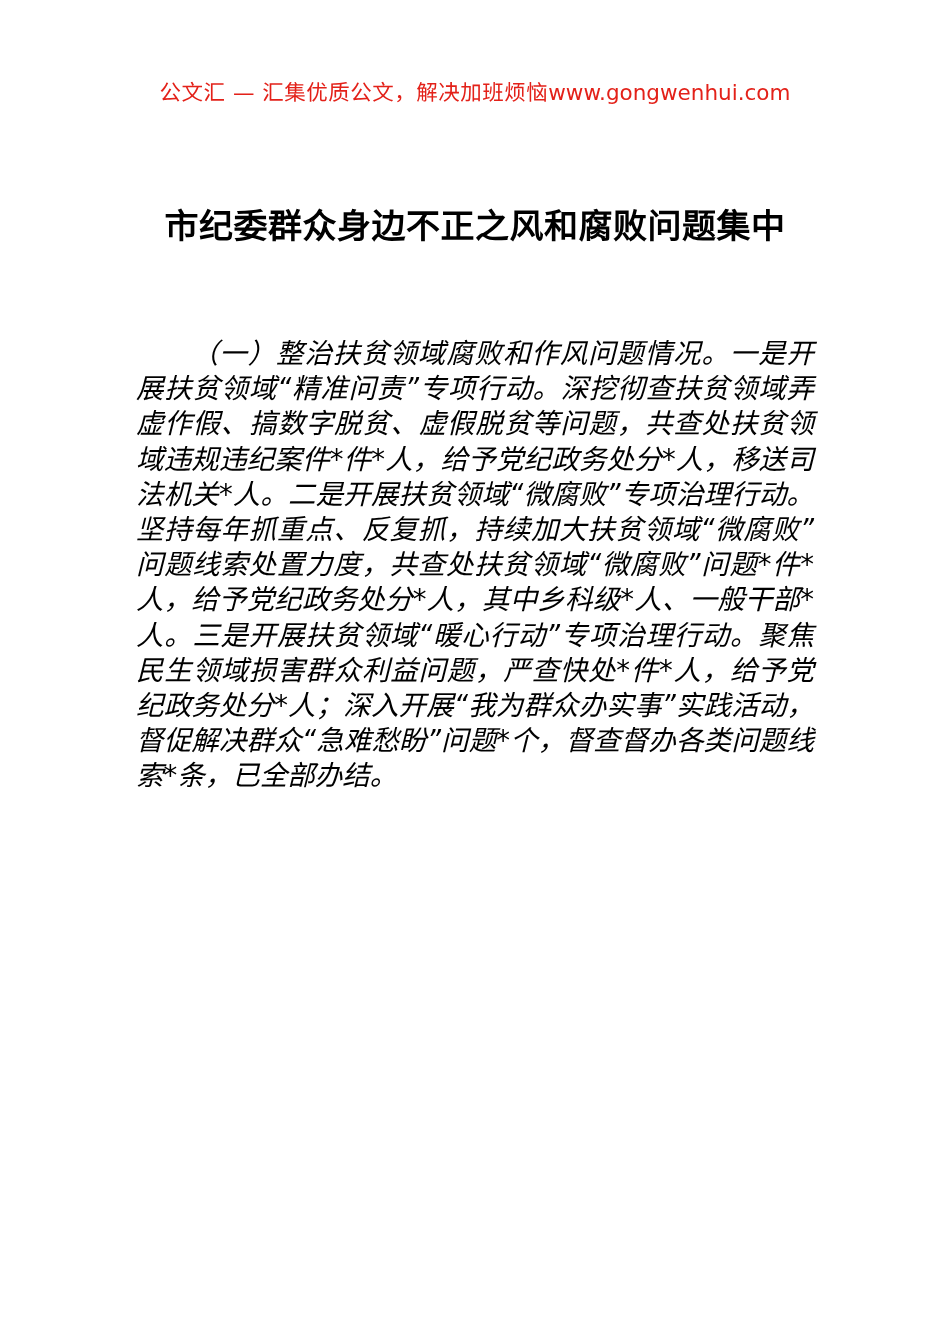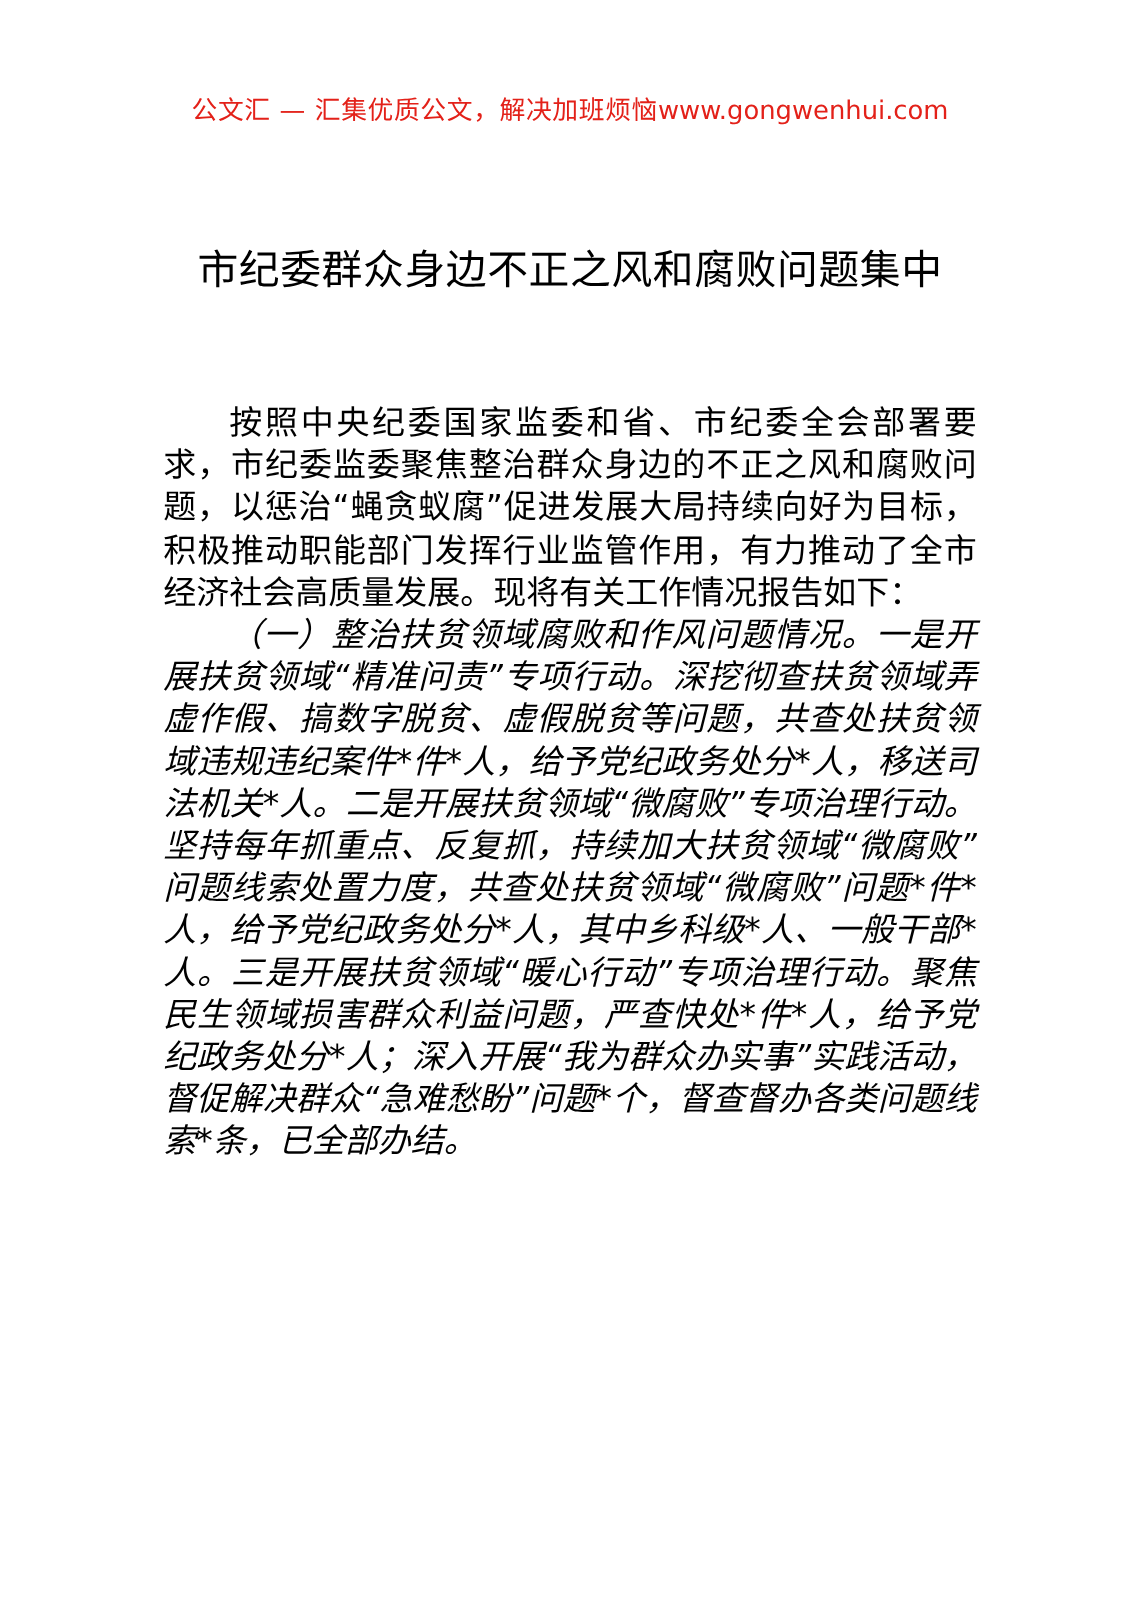--- a/index.html
+++ b/index.html
@@ -45,21 +45,21 @@
   }
 
   
   .doc-title {
     position: absolute;
     top: 172px;
     left: 110px;
     width: 730px;
     text-align: center;
     font-size: 34px;
-    font-weight: normal;
+    font-weight: bold;
     line-height: 62px;
     color: #000000;
     letter-spacing: 0.5px;
   }
   .doc-title .t-line { display: block; }
 
   
   .doc-body {
     position: absolute;
     top: 336px;
@@ -87,17 +87,16 @@
 
   <div class="site-banner">
     <span class="bn-cn">公文汇 — 汇集优质公文，解决加班烦恼</span><span class="bn-url">www.gongwenhui.com</span>
   </div>
 
   <h1 class="doc-title">
     <span class="t-line">市纪委群众身边不正之风和腐败问题集中</span>
   </h1>
 
   <div class="doc-body">
-    <p>按照中央纪委国家监委和省、市纪委全会部署要求，市纪委监委聚焦整治群众身边的不正之风和腐败问题，以惩治“蝇贪蚁腐”促进发展大局持续向好为目标，积极推动职能部门发挥行业监管作用，有力推动了全市经济社会高质量发展。现将有关工作情况报告如下：</p>
     <p class="gap-after">（一）整治扶贫领域腐败和作风问题情况。一是开展扶贫领域“精准问责”专项行动。深挖彻查扶贫领域弄虚作假、搞数字脱贫、虚假脱贫等问题，共查处扶贫领域违规违纪案件*件*人，给予党纪政务处分*人，移送司法机关*人。二是开展扶贫领域“微腐败”专项治理行动。坚持每年抓重点、反复抓，持续加大扶贫领域“微腐败”问题线索处置力度，共查处扶贫领域“微腐败”问题*件*人，给予党纪政务处分*人，其中乡科级*人、一般干部*人。三是开展扶贫领域“暖心行动”专项治理行动。聚焦民生领域损害群众利益问题，严查快处*件*人，给予党纪政务处分*人；深入开展“我为群众办实事”实践活动，督促解决群众“急难愁盼”问题*个，督查督办各类问题线索*条，已全部办结。</p>
   </div>
 
 </div>
 
 </body></html>

